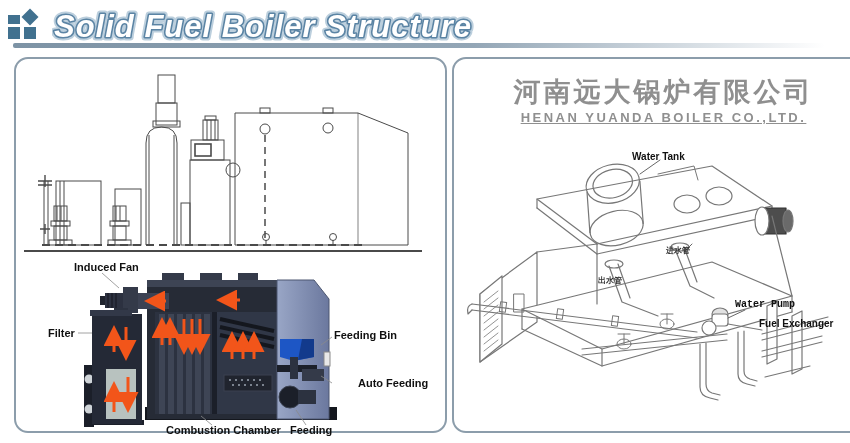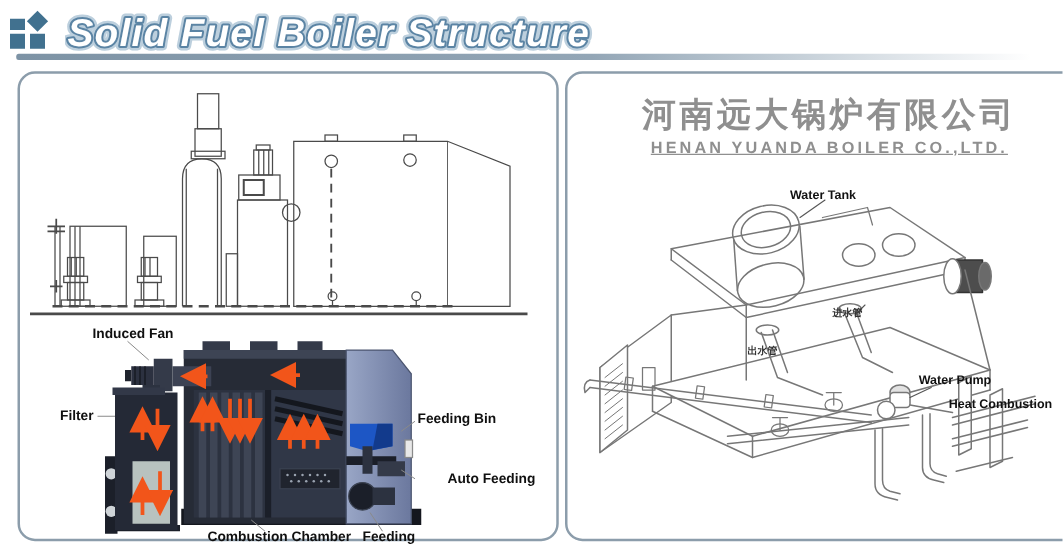--- a/index.html
+++ b/index.html
@@ -325,15 +325,15 @@
     <g stroke="#555" stroke-width="0.9">
       <line x1="198" y1="16" x2="178" y2="30"></line>
       <line x1="283" y1="166" x2="266" y2="174"></line>
       <line x1="222" y1="108" x2="230" y2="100"></line>
     </g>
   </svg>
 
   <div class="rl big" style="left:178px;top:92px;">Water Tank</div>
   <div class="rl small" style="left:144px;top:186px;margin-top:30px;">出水管</div>
   <div class="rl small" style="left:212px;top:186px;">进水管</div>
-  <div class="rl big" style="left:281px;top:240px;">Water Pump</div>
-  <div class="rl big" style="left:305px;top:259px;">Heat Combustion</div>
+  <div class="rl big" style="left:281px;top:240px;font-family:Liberation Mono, monospace;">Water Pump</div>
+  <div class="rl big" style="left:305px;top:259px;">Fuel Exchanger</div>
 </div>
 
 </body></html>

